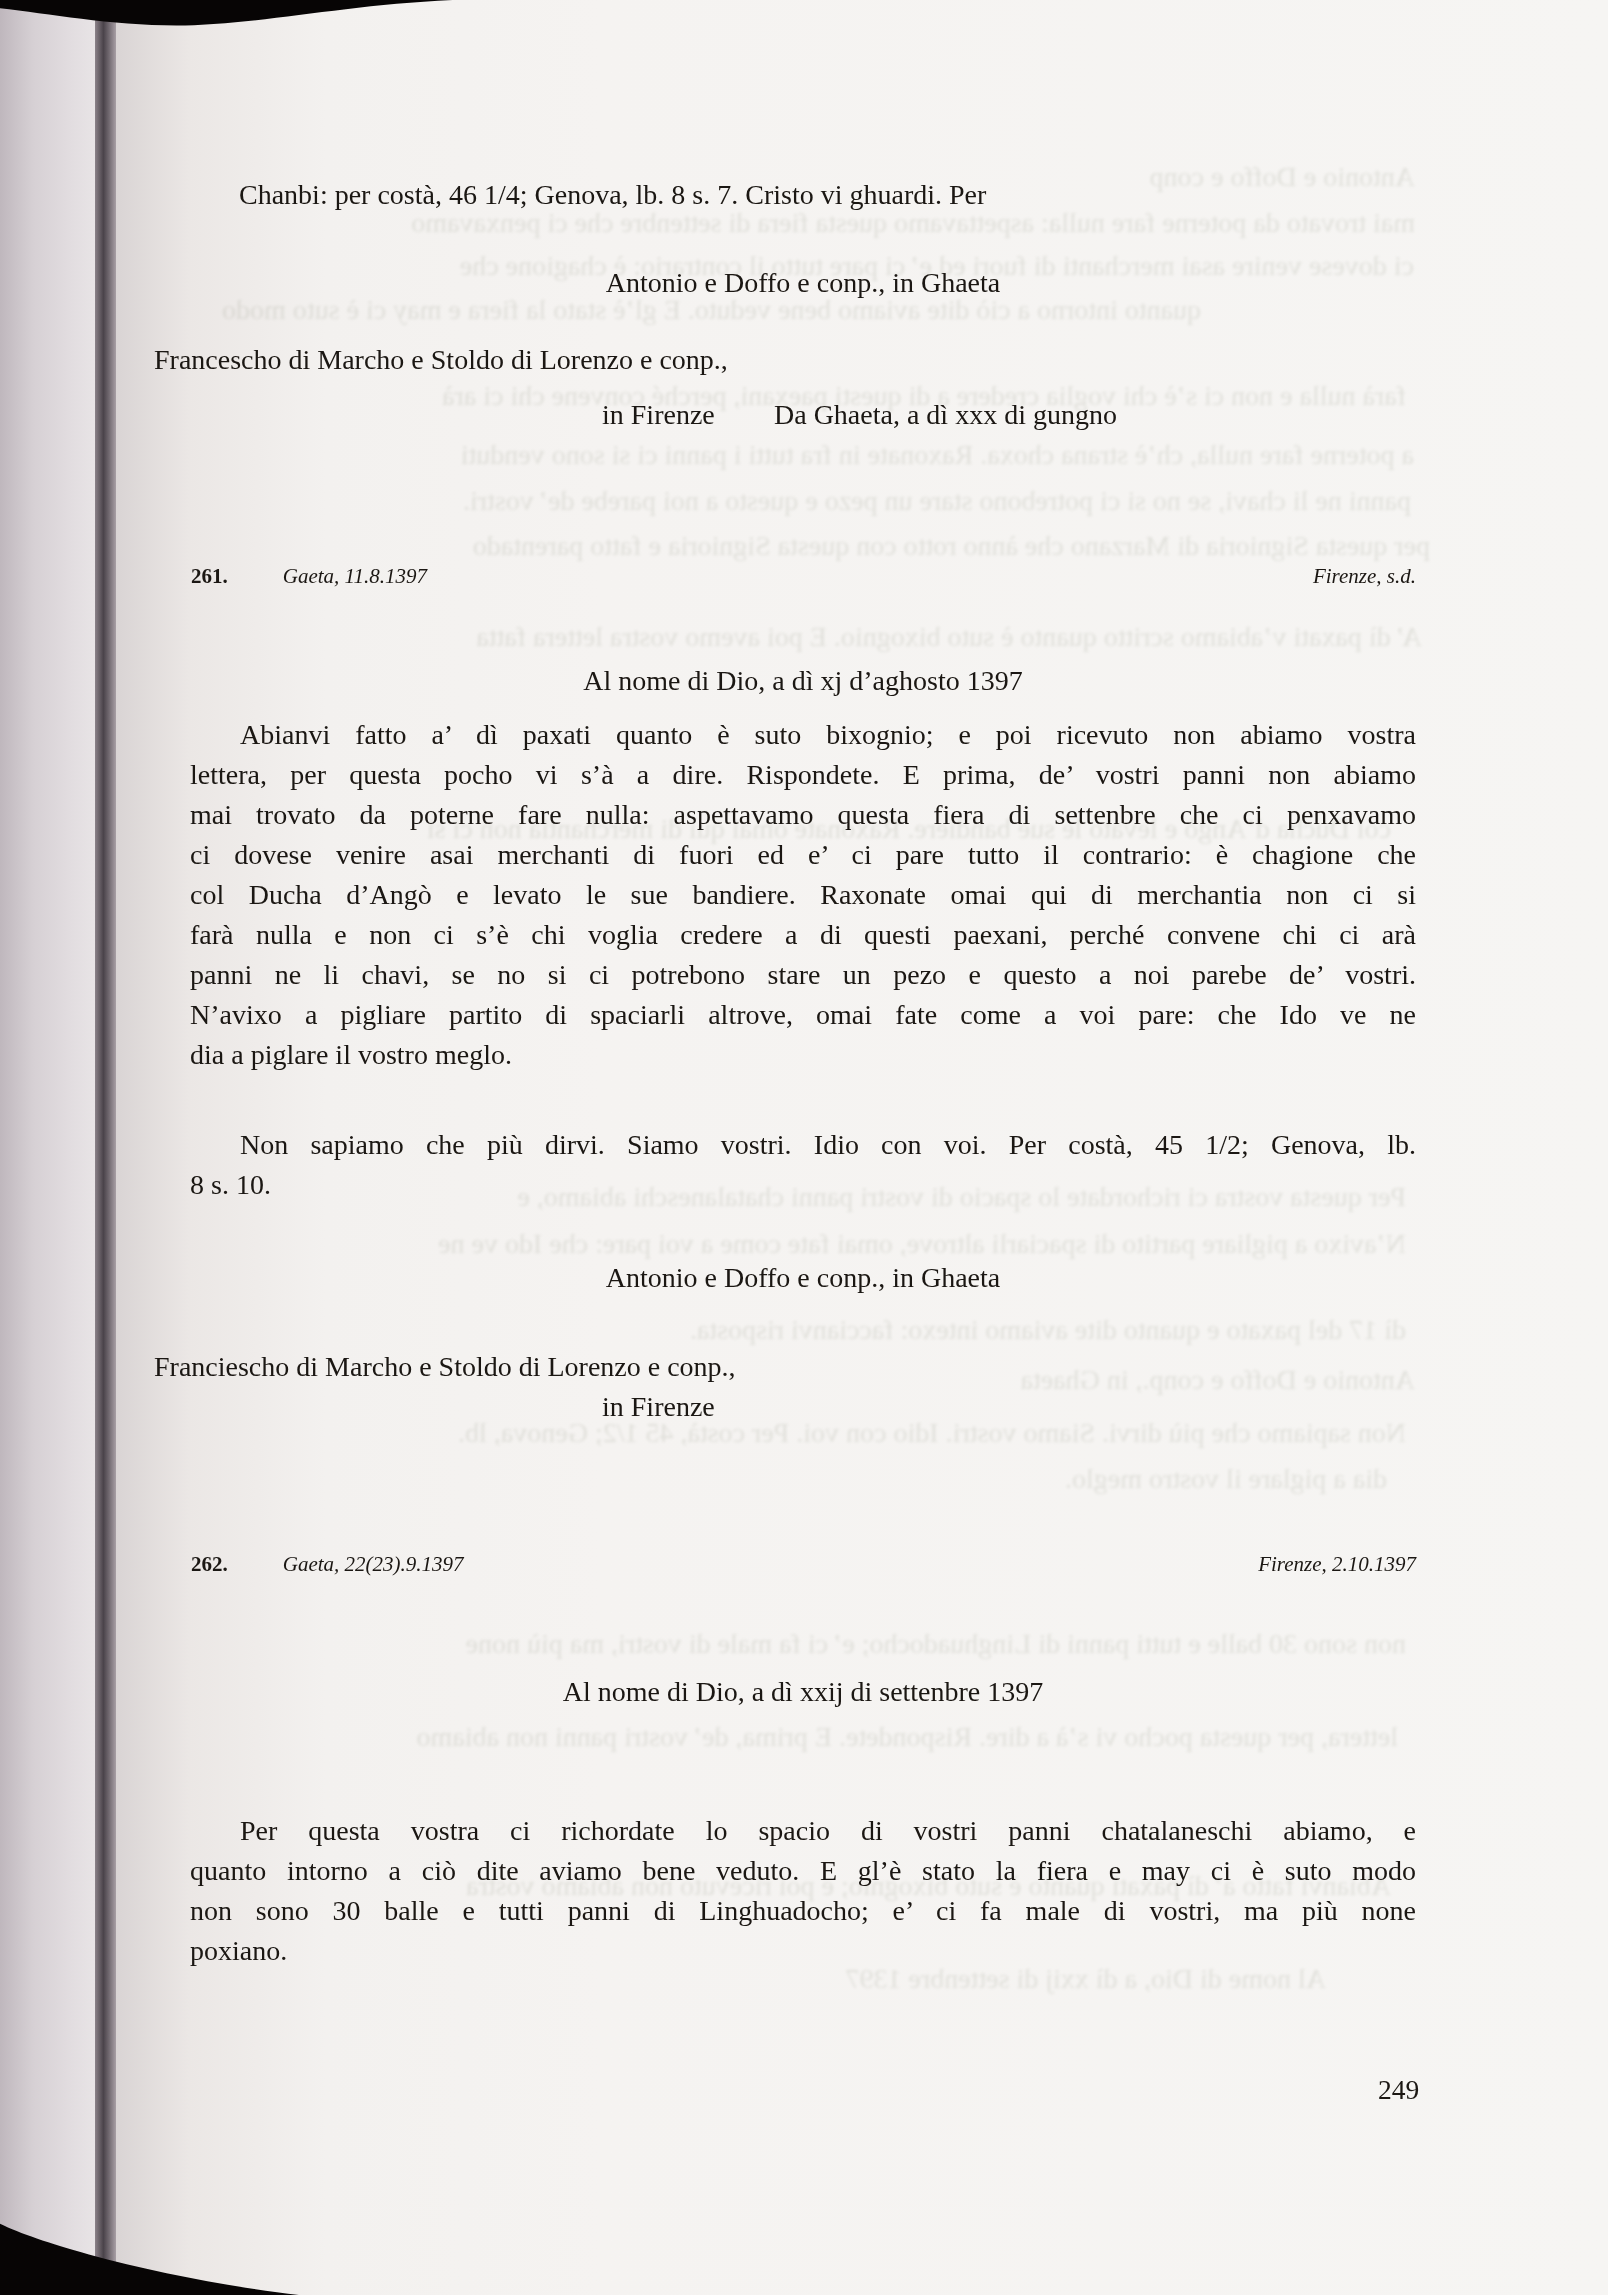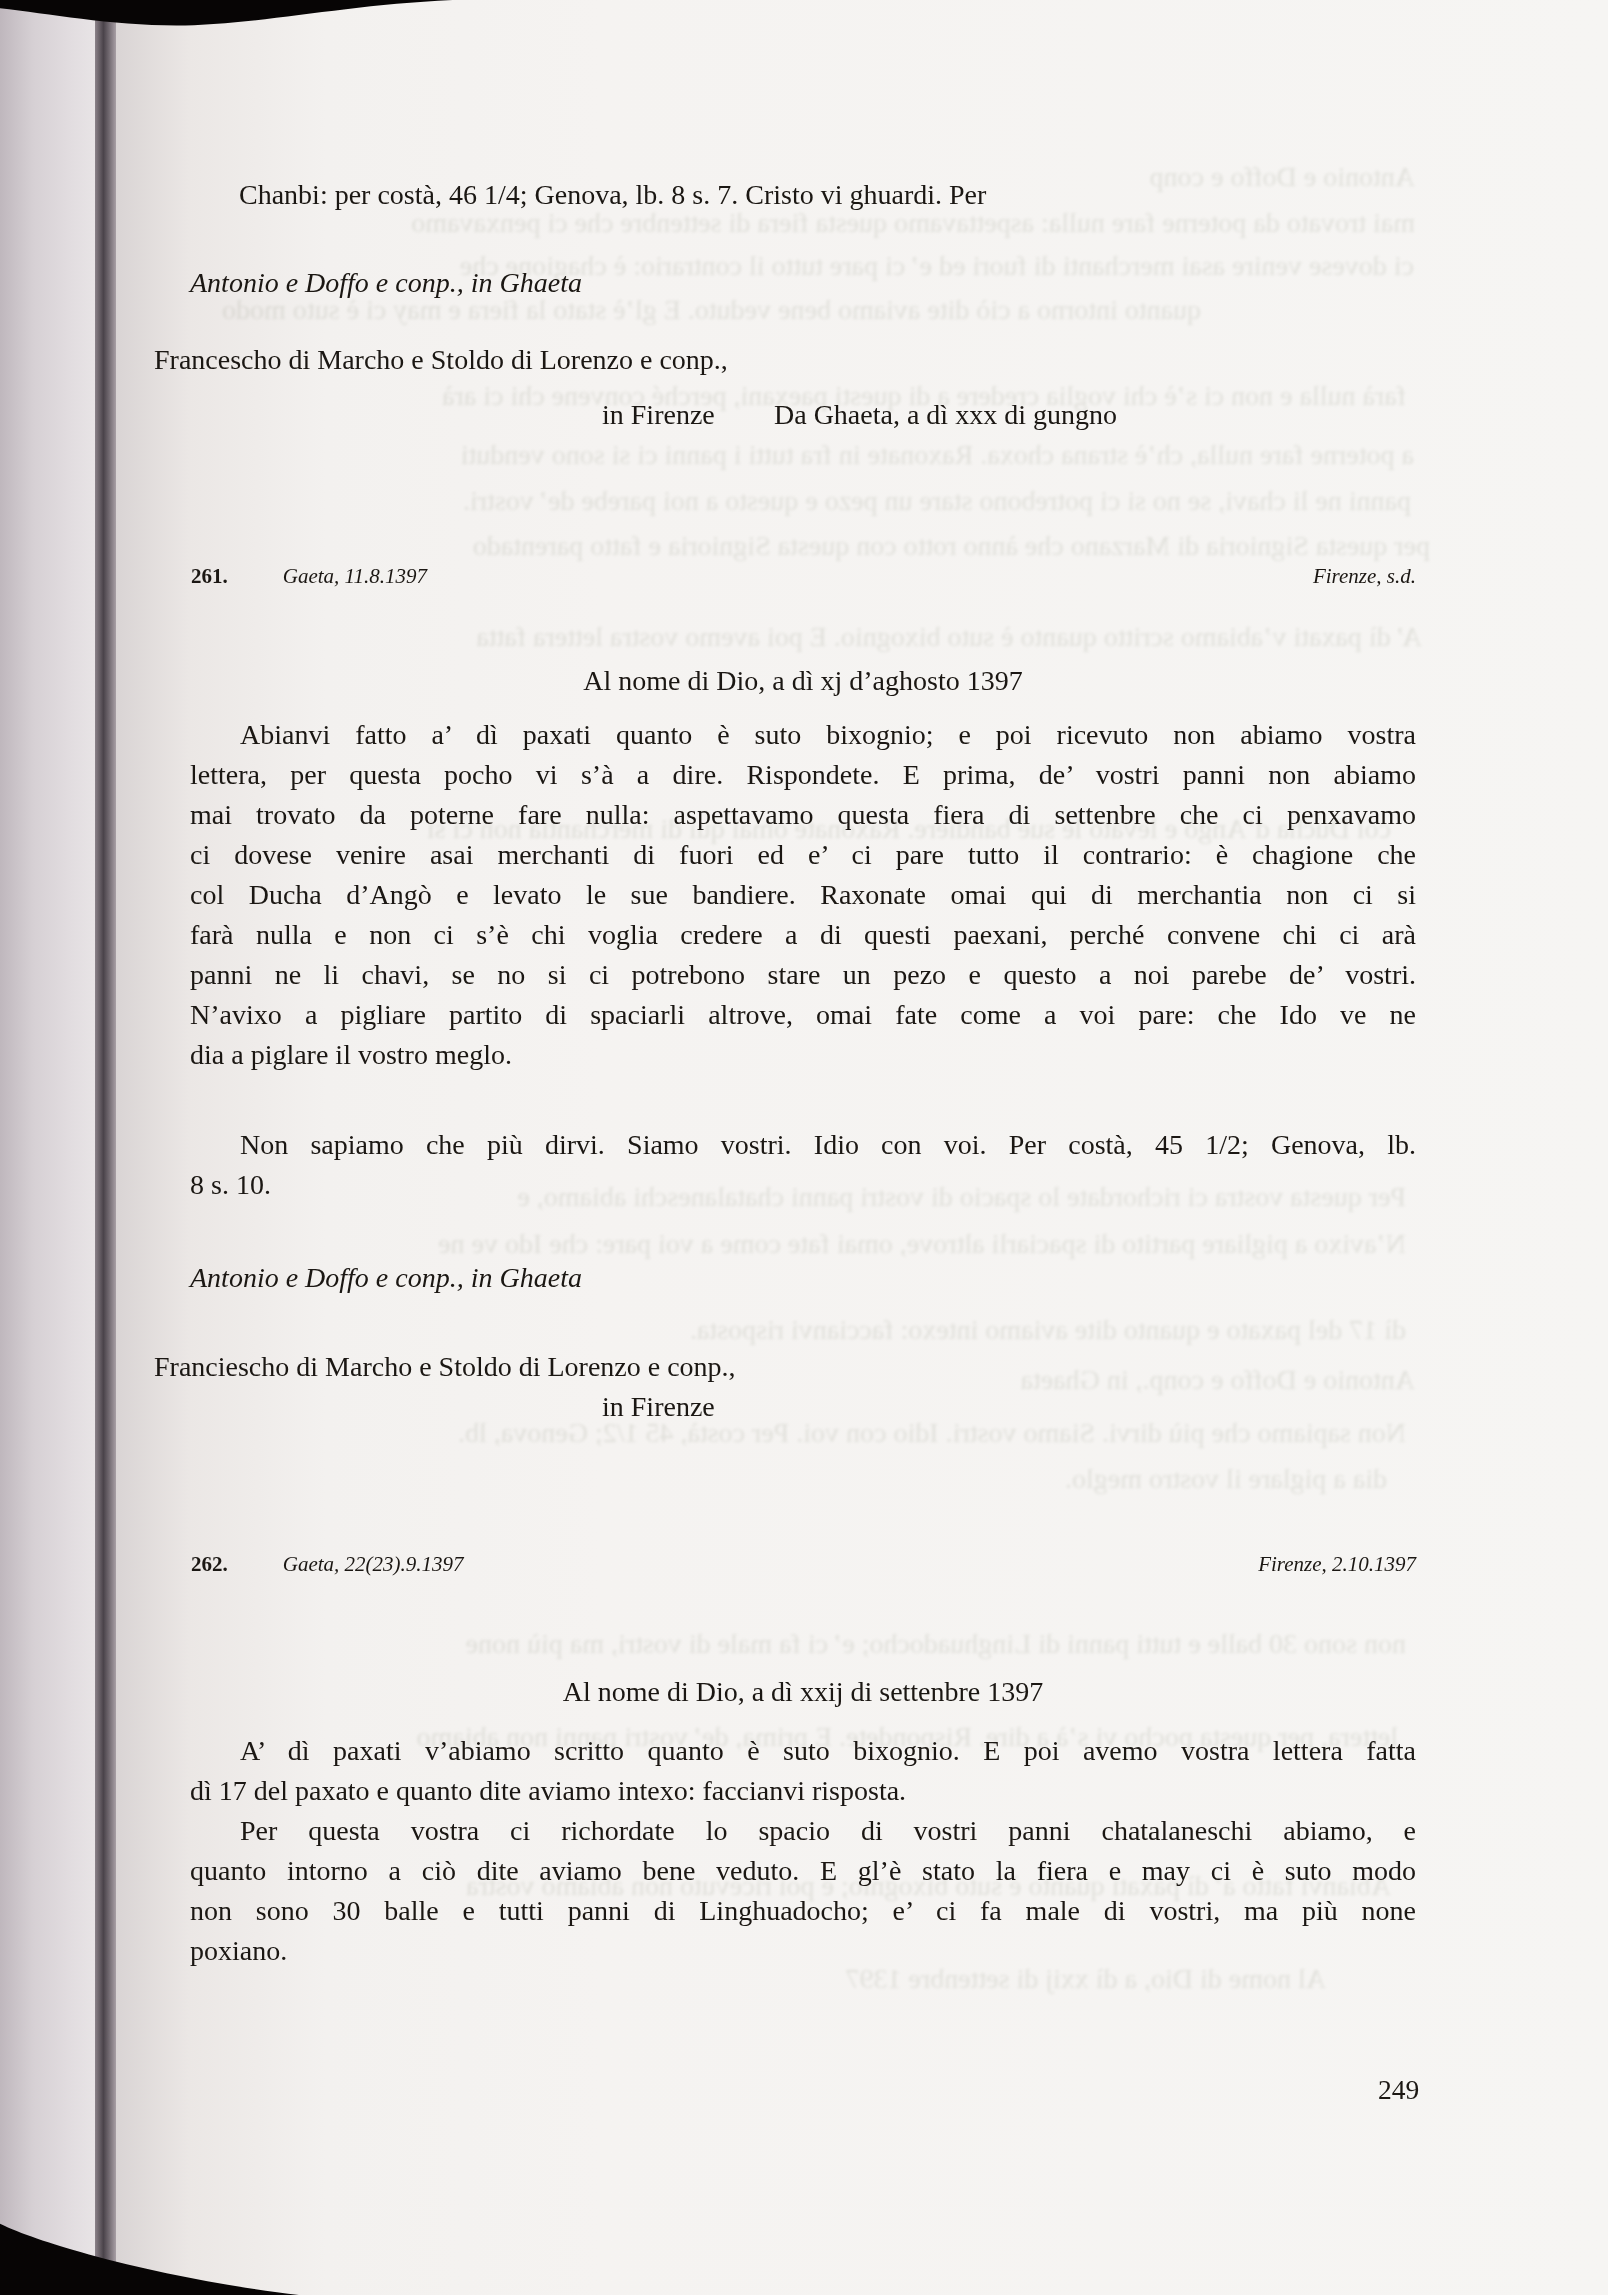--- a/index.html
+++ b/index.html
@@ -25,21 +25,21 @@
   .page{
     position:absolute;left:116px;top:0;width:1492px;height:2295px;
     background:linear-gradient(90deg,#d9d4d4 0,#ebe7e5 73px,#f3f1ef 210px,#f5f3f1 485px,#f6f5f3 100%);
   }
   .page-inner{position:absolute;left:0;top:0;width:1608px;height:2295px;}
   
   .edge-svg{position:absolute;left:0;top:0;z-index:30;pointer-events:none;}
   
   .txt{position:absolute;z-index:10;font-size:28px;line-height:40px;white-space:nowrap;}
   .col{position:absolute;z-index:10;left:190px;width:1226px;font-size:28px;line-height:40px;}
-  .right{text-align:left;font-style:italic;}
+  .right{text-align:center;}
   .center{text-align:center;}
   .hdr{position:absolute;z-index:10;left:191px;width:1225px;display:flex;align-items:baseline;font-size:21px;}
   .hdr .num{font-weight:bold;}
   .hdr .orig{font-style:italic;margin-left:55px;}
   .hdr .dest{font-style:italic;margin-left:auto;}
   .jline{height:40px;line-height:40px;overflow:hidden;}
   .jline.just{text-align:justify;}
   .jline.just::after{content:"";display:inline-block;width:100%;height:0;}
   .jline.first{text-indent:50px;}
   
@@ -118,24 +118,20 @@
   <div class="txt" style="top:1387px;left:602px">in Firenze</div>
 
   <div class="hdr" style="top:1552px">
     <span class="num">262.</span>
     <span class="orig">Gaeta, 22(23).9.1397</span>
     <span class="dest">Firenze, 2.10.1397</span>
   </div>
 
   <div class="col center" style="top:1672px">Al nome di Dio, a dì xxij di settenbre 1397</div>
 
-  <div class="col" style="top:1731px">
-      <div class="jline first just">A’ dì paxati v’abiamo scritto quanto è suto bixognio. E poi avemo vostra lettera fatta</div>
-      <div class="jline">dì 17 del paxato e quanto dite aviamo intexo: faccianvi risposta.</div>
-    </div>
   <div class="col" style="top:1811px">
       <div class="jline first just">Per questa vostra ci richordate lo spacio di vostri panni chatalaneschi abiamo, e</div>
       <div class="jline just">quanto intorno a ciò dite aviamo bene veduto. E gl’è stato la fiera e may ci è suto modo</div>
       <div class="jline just">non sono 30 balle e tutti panni di Linghuadocho; e’ ci fa male di vostri, ma più none</div>
       <div class="jline">poxiano.</div>
     </div>
 
   <div class="pagenum" style="top:2074px;left:1378px">249</div>
 </div>
 

